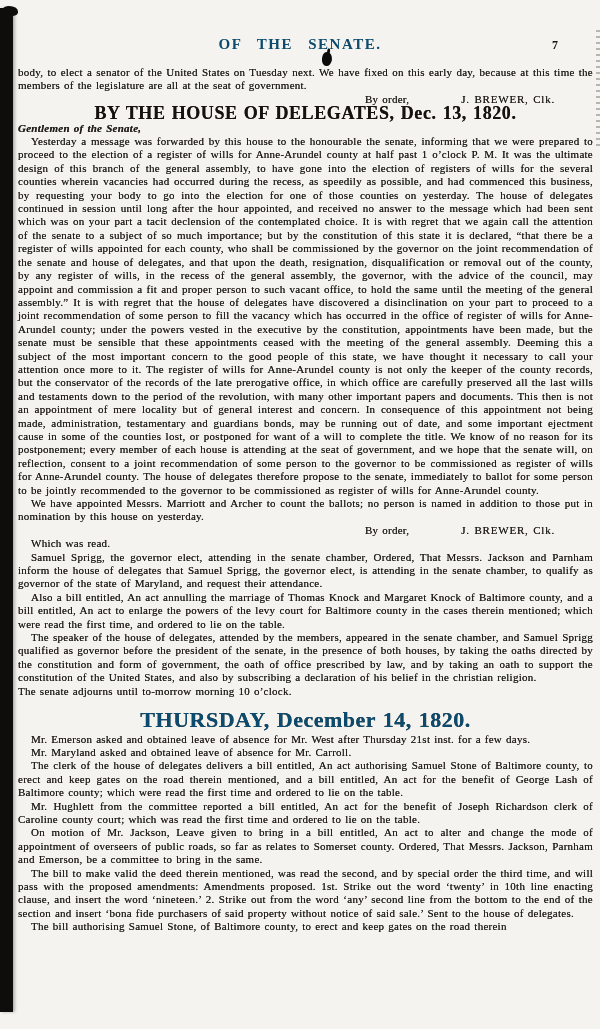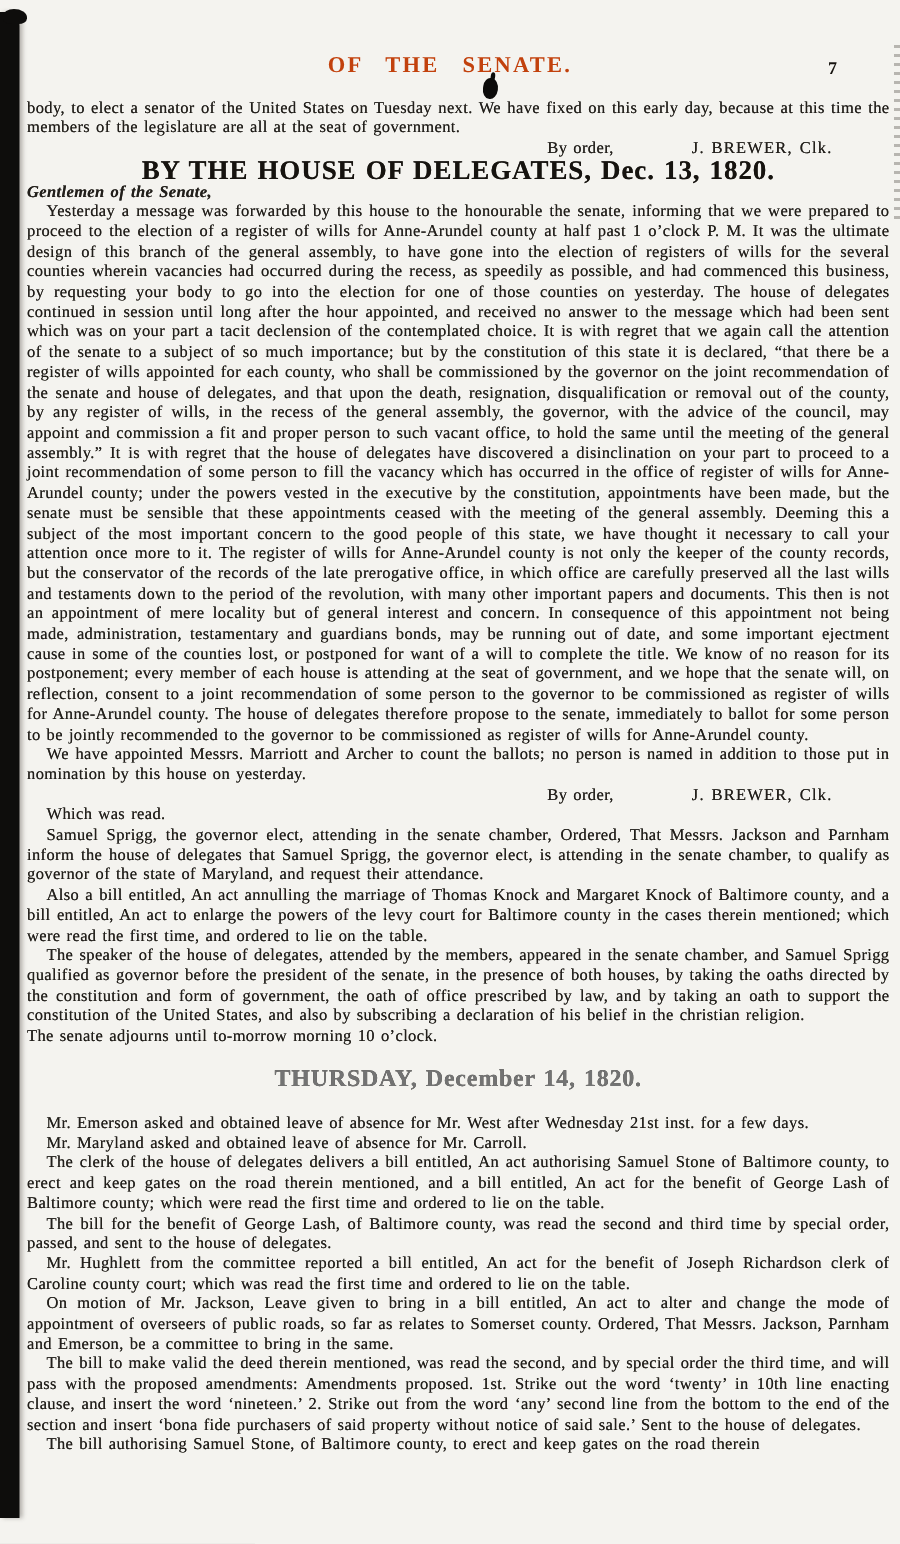--- a/index.html
+++ b/index.html
@@ -18,21 +18,21 @@
     border-top-right-radius:9px;
     box-shadow:2px 0 3px rgba(60,55,50,.35);
   }
   .scan-bar:before{
     content:"";position:absolute;top:-2px;left:2px;width:16px;height:10px;
     background:#0e0d0c;border-radius:50% 60% 40% 40%;
   }
   .header{position:relative;padding-top:36px;height:24px;}
   .title{
     text-align:center;font-weight:bold;font-size:15px;
-    letter-spacing:1.5px;word-spacing:10px;color:#c2410c;
+    letter-spacing:1.5px;word-spacing:10px;color:#0c4a6e;
   }
   .pagenum{
     position:absolute;right:42px;top:38px;font-size:12px;font-weight:bold;color:#16130f;
   }
   .ink-blot{
     position:absolute;left:322px;top:52px;width:10px;height:14px;
     background:#0c0b0a;border-radius:45% 55% 50% 50%;
     transform:rotate(8deg);
   }
   .ink-blot:before{
@@ -51,22 +51,22 @@
   .para.noindent{text-indent:0;}
   .signoff{display:flex;justify-content:flex-end;gap:52px;padding-right:38px;}
   .signoff .clerk{letter-spacing:.8px;}
   .subhead{
     text-align:center;font-weight:bold;font-size:18px;
     letter-spacing:.6px;margin:1px 0;color:#16130f;
   }
   .salutation{font-style:italic;font-weight:bold;text-indent:0;}
   .adjourn{}
   .section-head{
-    text-align:center;font-weight:bold;font-size:16px;
-    letter-spacing:.5px;margin:15px 0 16px 0;color:#737373;
+    text-align:center;font-weight:bold;font-size:22px;
+    letter-spacing:.5px;margin:15px 0 6px 0;color:#0c4a6e;
   }
   
   .edge-marks{
     position:absolute;right:0;top:30px;width:4px;height:120px;
     background:repeating-linear-gradient(180deg,rgba(70,65,58,.35) 0 2px,transparent 2px 6px);
   }
 </style>
 </head>
 <body>
 
@@ -91,22 +91,21 @@
       <div class="signoff">
         <span>By order,</span>
         <span class="clerk">J. BREWER, Clk.</span>
       </div>
       <div class="para">Which was read.</div>
       <div class="para">Samuel Sprigg, the governor elect, attending in the senate chamber, Ordered, That Messrs. Jackson and Parnham inform the house of delegates that Samuel Sprigg, the governor elect, is attending in the senate chamber, to qualify as governor of the state of Maryland, and request their attendance.</div>
       <div class="para">Also a bill entitled, An act annulling the marriage of Thomas Knock and Margaret Knock of Baltimore county, and a bill entitled, An act to enlarge the powers of the levy court for Baltimore county in the cases therein mentioned; which were read the first time, and ordered to lie on the table.</div>
       <div class="para">The speaker of the house of delegates, attended by the members, appeared in the senate chamber, and Samuel Sprigg qualified as governor before the president of the senate, in the presence of both houses, by taking the oaths directed by the constitution and form of government, the oath of office prescribed by law, and by taking an oath to support the constitution of the United States, and also by subscribing a declaration of his belief in the christian religion.</div>
       <div class="adjourn">The senate adjourns until to-morrow morning 10 o’clock.</div>
       <div class="section-head">THURSDAY, December 14, 1820.</div>
-      <div class="para">Mr. Emerson asked and obtained leave of absence for Mr. West after Wednesday 21st inst. for a few days.</div>
+      <div class="para">Mr. Emerson asked and obtained leave of absence for Mr. West after Thursday 21st inst. for a few days.</div>
       <div class="para">Mr. Maryland asked and obtained leave of absence for Mr. Carroll.</div>
       <div class="para">The clerk of the house of delegates delivers a bill entitled, An act authorising Samuel Stone of Baltimore county, to erect and keep gates on the road therein mentioned, and a bill entitled, An act for the benefit of George Lash of Baltimore county; which were read the first time and ordered to lie on the table.</div>
-      <div class="para">The bill for the benefit of George Lash, of Baltimore county, was read the second and third time by special order, passed, and sent to the house of delegates.</div>
       <div class="para">Mr. Hughlett from the committee reported a bill entitled, An act for the benefit of Joseph Richardson clerk of Caroline county court; which was read the first time and ordered to lie on the table.</div>
       <div class="para">On motion of Mr. Jackson, Leave given to bring in a bill entitled, An act to alter and change the mode of appointment of overseers of public roads, so far as relates to Somerset county.  Ordered, That Messrs. Jackson, Parnham and Emerson, be a committee to bring in the same.</div>
       <div class="para">The bill to make valid the deed therein mentioned, was read the second, and by special order the third time, and will pass with the proposed amendments:  Amendments proposed.  1st. Strike out the word ‘twenty’ in 10th line enacting clause, and insert the word ‘nineteen.’  2. Strike out from the word ‘any’ second line from the bottom to the end of the section and insert ‘bona fide purchasers of said property without notice of said sale.’  Sent to the house of delegates.</div>
       <div class="para">The bill authorising Samuel Stone, of Baltimore county, to erect and keep gates on the road therein</div>
     </div>
 </div>
 
 </body></html>

